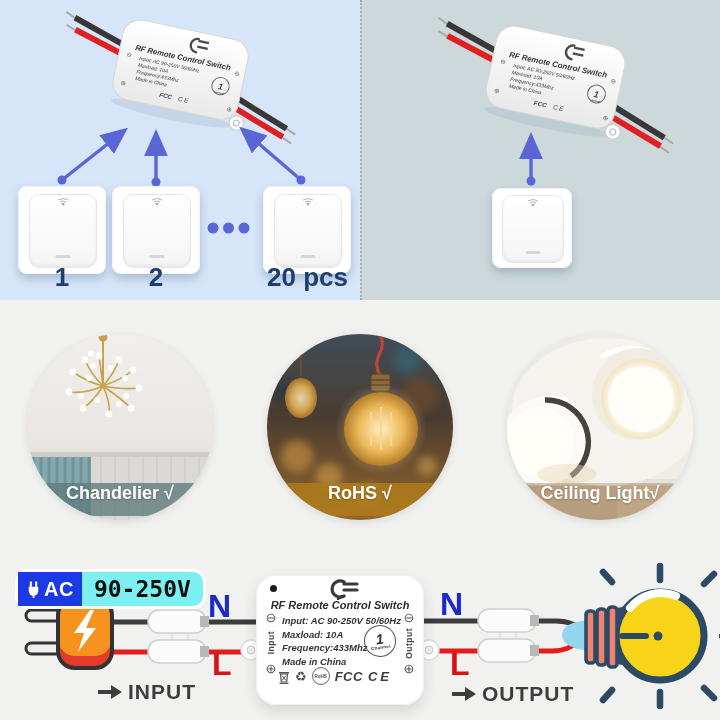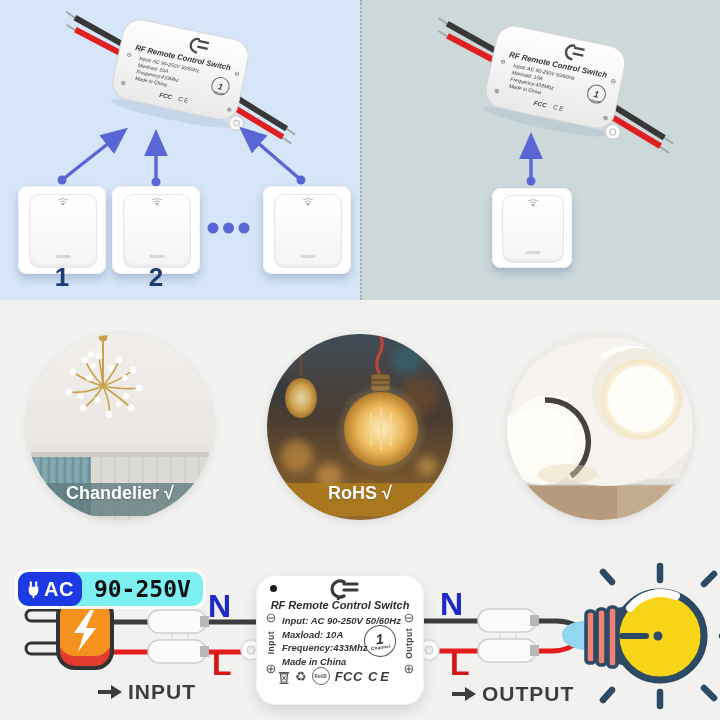--- a/index.html
+++ b/index.html
@@ -48,21 +48,21 @@
   .band2{background:rgba(176,124,27,.82);}
   .band3{background:rgba(186,160,126,.55);}
   .band span{color:#fff;font-size:18px;font-weight:700;text-shadow:0 1px 2px rgba(0,0,0,.25);}
 
   
   .wiring-svg{position:absolute;left:0;top:540px;width:720px;height:180px;}
 
   .badge{position:absolute;left:18px;top:572px;height:34px;display:flex;align-items:stretch;
     background:#7ceff1;border-radius:10px;box-shadow:0 0 0 3px rgba(255,255,255,.95);}
   .badge .ac{display:flex;align-items:center;gap:3px;background:#1d39e4;
-    border-radius:11px;padding:0 8px;margin:0;}
+    border-radius:0;padding:0 8px;margin:0;}
   .badge .ac b{color:#fff;font-size:20px;font-weight:800;letter-spacing:.5px;}
   .badge .v{display:flex;align-items:center;padding:0 12px;
     font-family:"DejaVu Sans Mono",monospace;font-weight:700;font-size:23px;color:#101010;}
 
   .nl{position:absolute;font-size:32px;font-weight:800;}
   .n-col{color:#1d2ac9;} .l-col{color:#d61414;}
   .nl-n1{left:208px;top:588px;} .nl-l1{left:212px;top:646px;}
   .nl-n2{left:440px;top:586px;} .nl-l2{left:450px;top:646px;}
 
   .io{position:absolute;display:flex;align-items:center;gap:6px;
@@ -205,20 +205,21 @@
       <svg class="ant" width="12" height="9" viewBox="0 0 12 9">
         <path d="M1,2 q5,-3 10,0 M3,4 q3,-2 6,0" stroke="#b5b5b5" stroke-width="1" fill="none"></path>
         <path d="M4,5 h4 l-2,3 z" fill="#aaaaaa"></path>
         </svg>
       <div class="dash"></div>
     </div>
   </div>
 
   <div class="sw-label lb1">1</div>
   <div class="sw-label lb2">2</div>
+  <div class="sw-label lb3">20 pcs</div>
 
   <div class="app app1">
     <svg width="186" height="186" viewBox="0 0 186 186">
       <defs>
           <linearGradient id="ceil1" x1="0" y1="0" x2="0" y2="1">
         <stop offset="0" stop-color="#f1eeeb"></stop>
             <stop offset="1" stop-color="#e4e1dd"></stop>
           </linearGradient>
         </defs>
       <rect width="186" height="186" fill="url(#ceil1)"></rect>
@@ -356,20 +357,23 @@
       <path d="M96,22 A54,54 0 0 1 162,30" stroke="#ffffff" stroke-width="5" fill="none" stroke-linecap="round"></path>
       <circle cx="131" cy="60" r="46" fill="#f1ece2"></circle>
       <circle cx="134" cy="65" r="40" fill="url(#cglow)"></circle>
       <circle cx="134" cy="65" r="33" fill="#fffef9"></circle>
       <path d="M8,80 A48,48 0 0 1 60,66" stroke="#ffffff" stroke-width="4" fill="none" stroke-linecap="round"></path>
       <circle cx="36" cy="108" r="43" fill="#fbfaf6"></circle>
       <path d="M38,66 A42,42 0 0 1 64,142" stroke="#46423c" stroke-width="5.5" fill="none"></path>
       <circle cx="33" cy="108" r="35" fill="#fffef9"></circle>
       <ellipse cx="60" cy="140" rx="30" ry="10" fill="#e8d8b4" opacity="0.45"></ellipse>
     </svg>
+    <div class="band band3">
+      <span>Ceiling Light√</span>
+    </div>
   </div>
 
   <svg class="wiring-svg" viewBox="0 0 720 180">
 
     <path d="M100,82 H256" stroke="#3d3d3d" stroke-width="5" fill="none"></path>
     <path d="M100,112 H256" stroke="#e31c1c" stroke-width="5" fill="none"></path>
     <path d="M424,81 H556 Q574,81 584,92" stroke="#3d3d3d" stroke-width="5" fill="none"></path>
     <path d="M424,111 H552 Q570,111 580,99" stroke="#e31c1c" stroke-width="5" fill="none"></path>
 
     <g>

